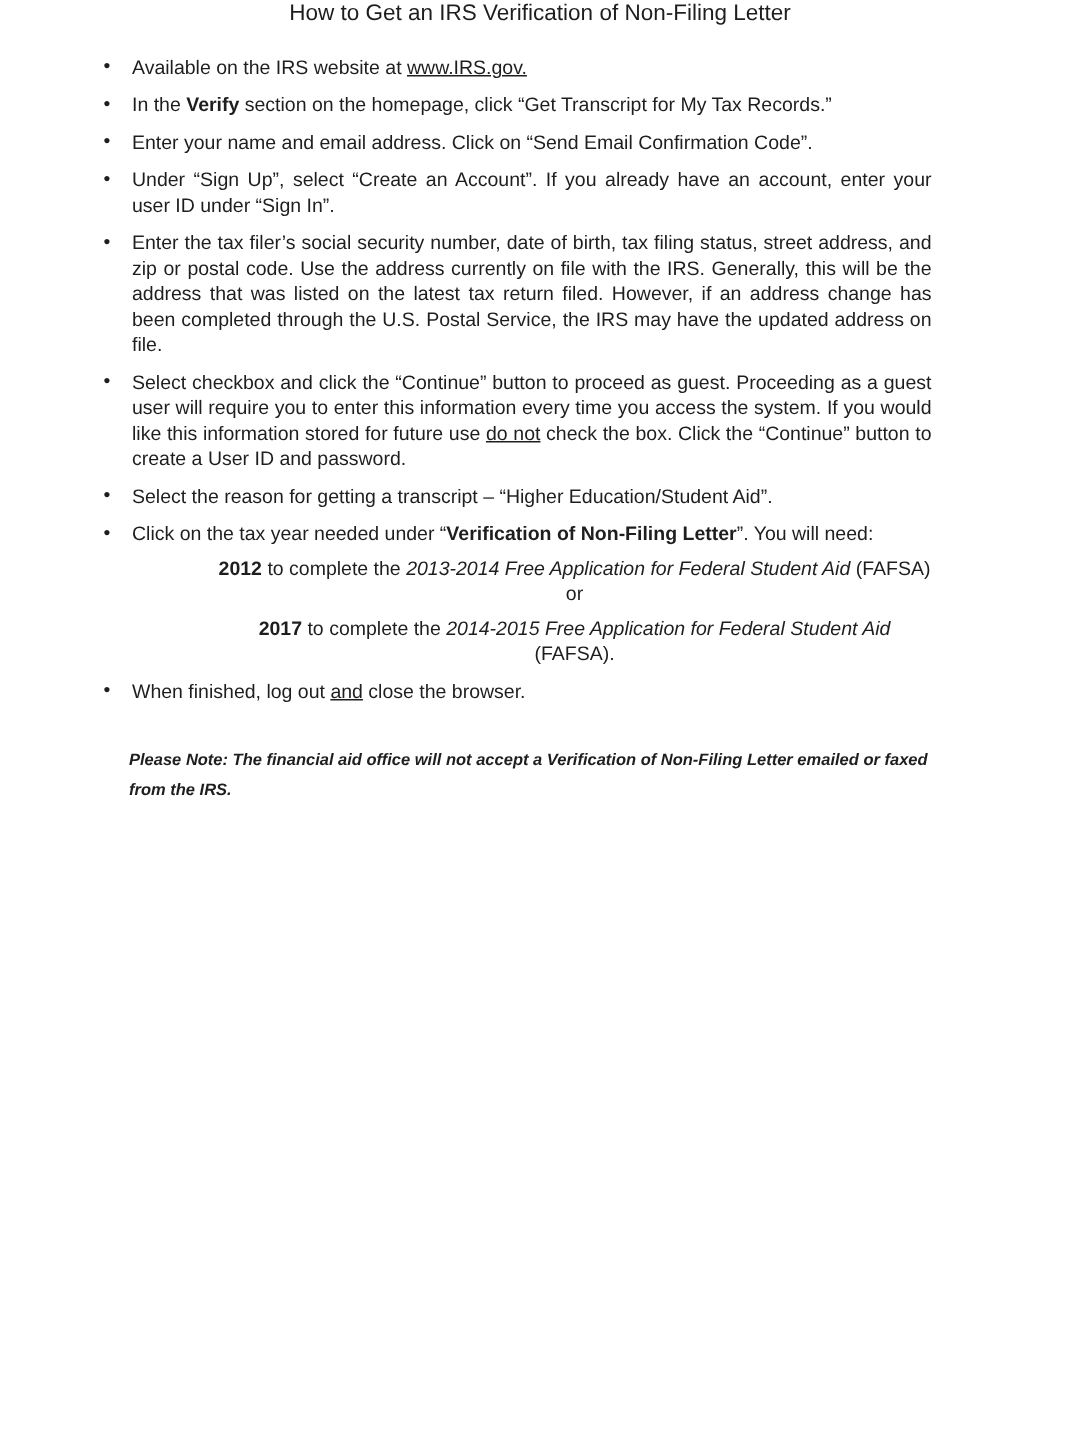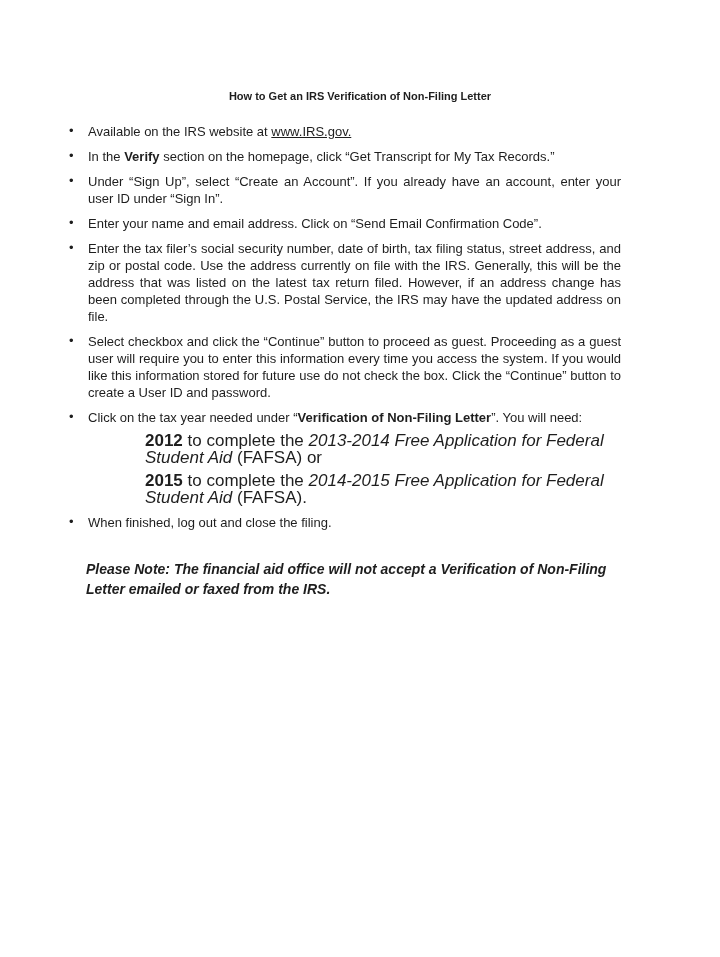--- a/index.html
+++ b/index.html
@@ -10,25 +10,24 @@
   }
   .page {
     position: relative;
     width: 720px; height: 957px;
     background: #ffffff;
     color: #1e1e1e;
     overflow: hidden;
   }
   .title {
     margin: 0;
-    padding-top: 87px;
     text-align: center;
-    font-size: 11px;
+    font-size: 15px;
     line-height: 18px;
-    font-weight: 700;
+    font-weight: 400;
   }
   ul.bullets {
     margin: 18px 0 0 88px;
     padding: 0;
     width: 549px;
     list-style: none;
   }
   ul.bullets li {
     position: relative;
     margin: 0 16px 8px 0;
@@ -38,33 +37,33 @@
   }
   ul.bullets li::before {
     content: "\2022";
     position: absolute;
     left: -19px;
     top: -1px;
     font-size: 13px;
   }
   .sub-line {
     margin: 6px 0 0 57px;
-    font-size: 17px;
+    font-size: 13px;
     line-height: 17px;
-    text-align: left;
+    text-align: center;
   }
   .b  { font-weight: 700; }
   .i  { font-style: italic; }
-  .u  { }
+  .u  { text-decoration: underline; }
   .bu { font-weight: 700; text-decoration: underline; }
   .link { text-decoration: underline; }
   .note {
     margin: 28px 0 0 86px;
     width: 540px;
-    font-size: 14px;
+    font-size: 11px;
     line-height: 20px;
     font-weight: 700;
     font-style: italic;
     text-align: left;
   }
 </style>
 </head>
 <body>
 
 <div class="page">
@@ -76,50 +75,53 @@
     <li>
       <span>Available on the IRS website at </span><span class="link">www.IRS.gov.</span>
     </li>
 
     <li>
       <span>In the </span><span class="b">Verify</span><span> section on the homepage, click “Get Transcript for My Tax Records.”</span>
     </li>
 
 
     <li>
-      <span>Under “Sign Up”, select “Create an Account”. If you already have an account, enter your user ID under “Sign In”.</span>
+      <span>Enter your name and email address. Click on “Send Email Confirmation Code”.</span>
     </li>
 
     <li>
-      <span>Enter your name and email address. Click on “Send Email Confirmation Code”.</span>
+      <span>Under “Sign Up”, select “Create an Account”. If you already have an account, enter your user ID under “Sign In”.</span>
     </li>
 
 
     <li>
       <span>Enter the tax filer’s social security number, date of birth, tax filing status, street address, and zip or postal code. Use the address currently on file with the IRS. Generally, this will be the address that was listed on the latest tax return filed. However, if an address change has been completed through the U.S. Postal Service, the IRS may have the updated address on file.</span>
     </li>
 
     <li>
       <span>Select checkbox and click the “Continue” button to proceed as guest. Proceeding as a guest user will require you to enter this information every time you access the system. If you would like this information stored for future use </span><span class="u">do not</span><span> check the box. Click the “Continue” button to create a User ID and password.</span>
     </li>
 
 
+    <li>
+      <span>Select the reason for getting a transcript – “Higher Education/Student Aid”.</span>
+    </li>
 
     <li>
       <span>Click on the tax year needed under “</span><span class="b">Verification of Non-Filing Letter</span><span>”. You will need:</span>
       <div class="sub-line">
         <span class="b">2012</span><span> to complete the </span><span class="i">2013-2014 Free Application for Federal Student Aid</span><span> (FAFSA) or</span>
       </div>
       <div class="sub-line">
-        <span class="b">2015</span><span> to complete the </span><span class="i">2014-2015 Free Application for Federal Student Aid</span><span> (FAFSA).</span>
+        <span class="b">2017</span><span> to complete the </span><span class="i">2014-2015 Free Application for Federal Student Aid</span><span> (FAFSA).</span>
       </div>
     </li>
 
 
     <li>
-      <span>When finished, log out </span><span class="u">and</span><span> close the filing.</span>
+      <span>When finished, log out </span><span class="u">and</span><span> close the browser.</span>
     </li>
 
   </ul>
 
   <p class="note">Please Note: The financial aid office will not accept a Verification of Non-Filing Letter emailed or faxed from the IRS.</p>
 
 </div>
 
 </body></html>

